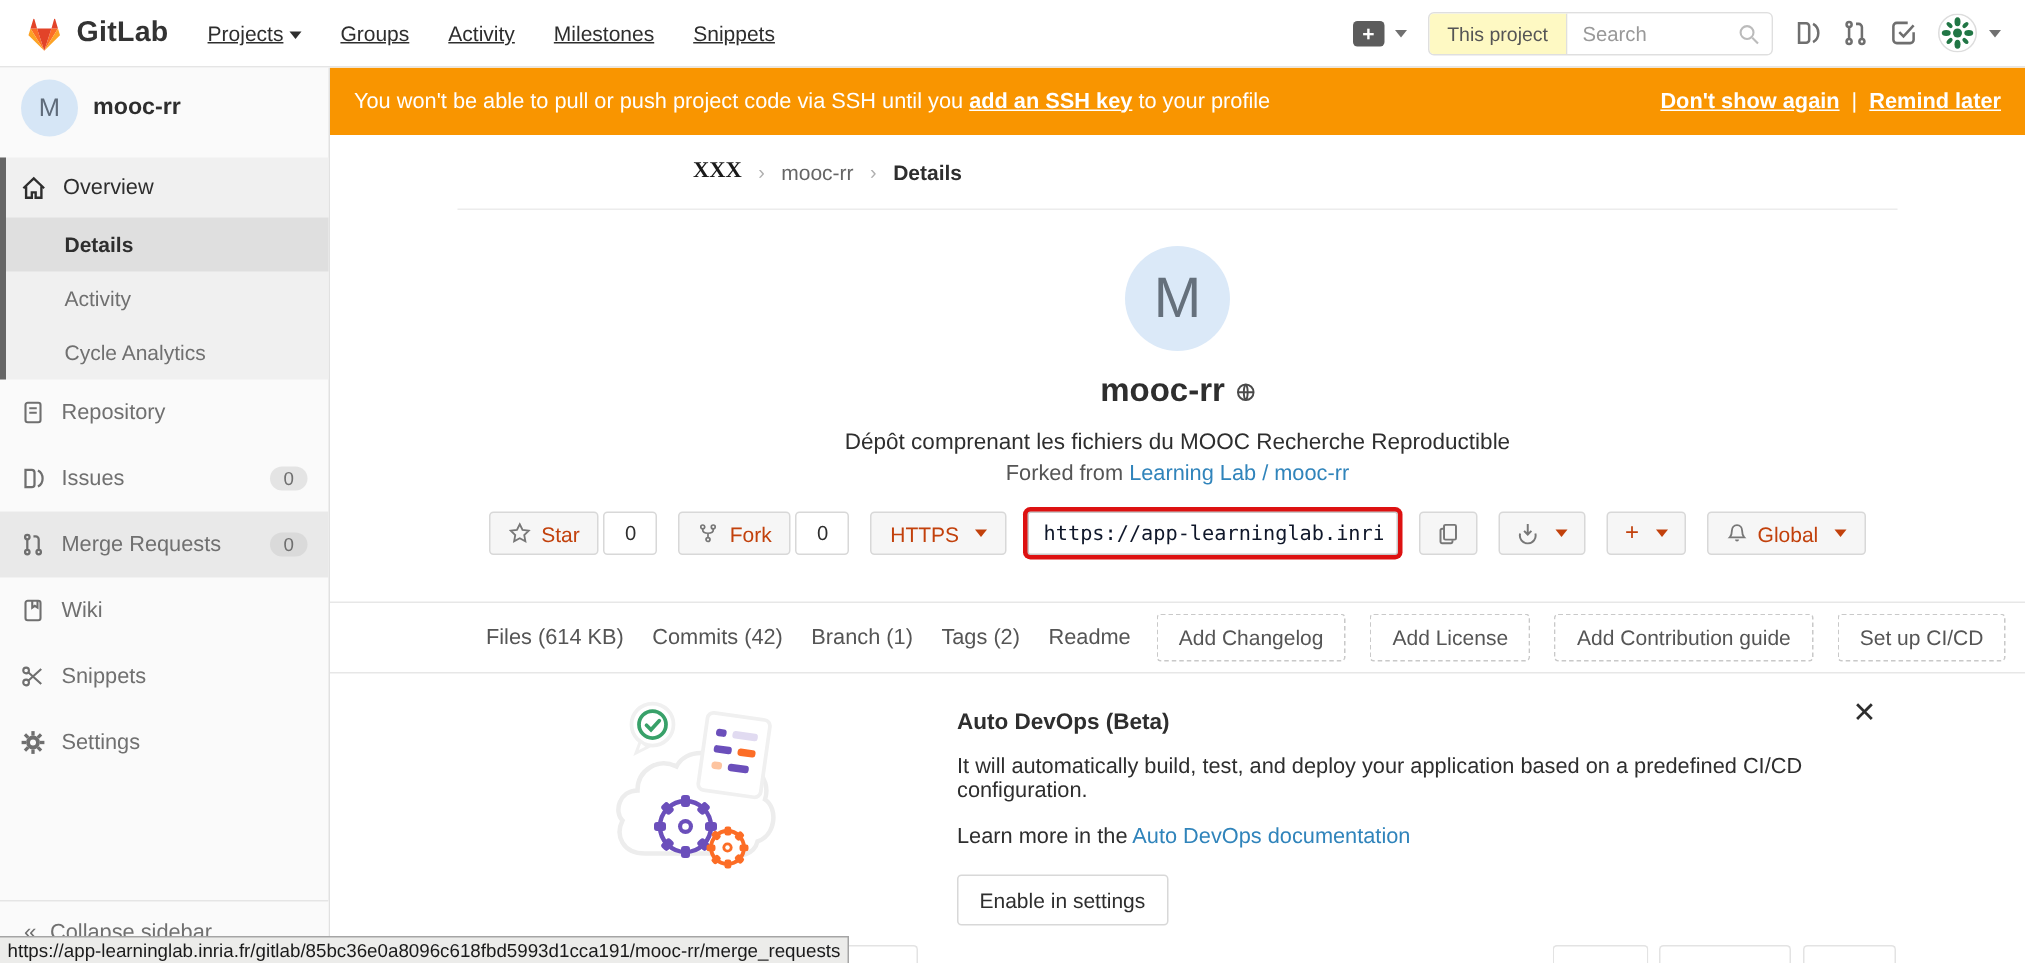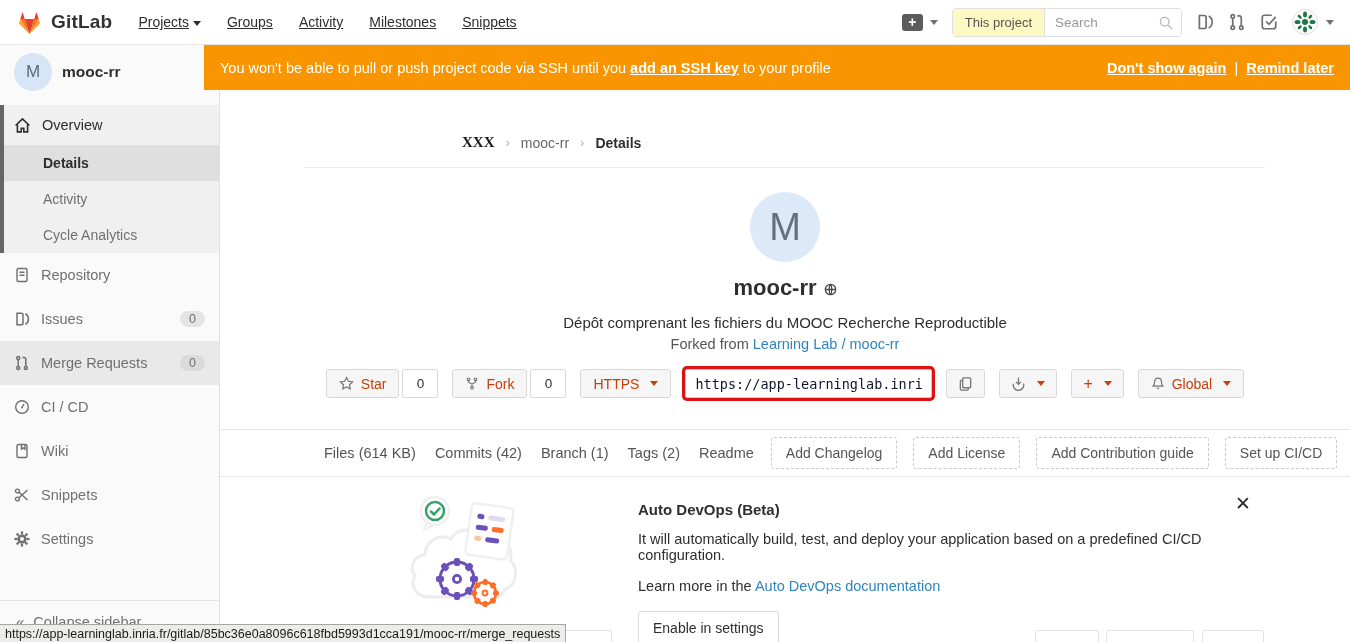--- a/index.html
+++ b/index.html
@@ -20,21 +20,21 @@
   .search-group { display:flex; align-items:stretch; height:29px; border:1px solid #dfdfdf; border-radius:4px; overflow:hidden; }
   .search-scope { background:#fef9c3; border-right:1px solid #dfdfdf; display:flex; align-items:center; padding:0 12px; font-size:13px; color:#555; white-space:nowrap; }
   .search-box { position:relative; width:136px; background:#fff; }
   .search-box input { width:100%; height:100%; border:none; outline:none; padding:0 26px 0 10px; font-size:13.5px; font-family:inherit; color:#333; }
   .search-box input::placeholder { color:#999; }
   .search-mag { position:absolute; right:7px; top:6px; color:#bbb; }
   .navicon { color:#6f6f6f; }
   .avatar-wrap { display:flex; align-items:center; gap:4px; color:#707070; }
 
   
-  .ssh-banner { position:absolute; top:45px; left:204px; right:0; height:45px; background:#f99500; color:#fff; display:flex; align-items:center; padding:0 16px; font-size:14.5px; z-index:5; }
+  .ssh-banner { position:absolute; top:45px; left:220px; right:0; height:45px; background:#f99500; color:#fff; display:flex; align-items:center; padding:0 16px; font-size:14.5px; z-index:5; }
   .ssh-banner a { color:#fff; font-weight:700; text-decoration:underline; cursor:pointer; }
   .banner-right { margin-left:auto; display:flex; align-items:center; gap:8px; white-space:nowrap; }
 
   
   .sidebar { position:absolute; top:45px; left:0; bottom:0; width:220px; background:#fafafa; border-right:1px solid #e1e1e1; z-index:4; }
   .sb-header { display:flex; align-items:center; gap:10px; padding:8px 14px; height:54px; }
   .sb-avatar { width:38px; height:38px; border-radius:50%; background:#d6e6f6; color:#5f6b7a; font-size:17px; font-weight:400; display:flex; align-items:center; justify-content:center; flex:0 0 auto; }
   .sb-title { font-size:15.5px; font-weight:700; color:#2e2e2e; }
   .sb-nav { margin-top:6px; }
   .ov-group { position:relative; background:#f0f0f0; }
@@ -44,21 +44,21 @@
   .nav-sub.active { background:#dfdfdf; color:#2e2e2e; font-weight:700; }
   .nav-item { height:44px; display:flex; align-items:center; gap:11px; padding:0 14px; font-size:14.5px; color:#707070; cursor:pointer; }
   .nav-item.hovered { background:#e9e9e9; }
   .nav-item .icon { color:#6f6f6f; flex:0 0 auto; }
   .badge { margin-left:auto; background:#e4e4e4; border-radius:9px; padding:1px 9px; font-size:12.5px; color:#707070; }
   .nav-item.hovered .badge { background:#dadada; }
   .sb-collapse { position:absolute; bottom:0; left:0; right:0; height:42px; border-top:1px solid #e5e5e5; display:flex; align-items:center; gap:9px; padding-left:16px; color:#707070; font-size:14.5px; cursor:pointer; background:#fafafa; }
   .collapse-chevrons { font-size:15px; color:#707070; }
 
   
-  .main { position:absolute; top:90px; left:220px; right:0; bottom:0; background:#fff; overflow:hidden;margin-top:28px; }
+  .main { position:absolute; top:90px; left:220px; right:0; bottom:0; background:#fff; overflow:hidden; }
   .container { width:960px; margin:0 auto; }
   .breadcrumb-row { height:50px; border-bottom:1px solid #ececec; display:flex; align-items:center; padding-left:157px; font-size:14px; }
   .bc-root { font-family:"Liberation Serif","DejaVu Serif",serif; font-weight:700; font-size:15px; color:#1a1a1a; }
   .bc-sep { color:#b0b0b0; margin:0 11px; font-size:13px; }
   .bc-item { color:#666; }
   .bc-current { color:#2e2e2e; font-weight:700; }
 
   .project-header { text-align:center; padding-top:24px; }
   .proj-avatar { width:70px; height:70px; border-radius:50%; background:#dbe9f8; color:#65707c; font-size:38px; display:flex; align-items:center; justify-content:center; margin:0 auto; }
   .proj-title-row { margin-top:13px; display:flex; align-items:center; justify-content:center; gap:7px; }
@@ -252,32 +252,20 @@
               <circle cx="4.2" cy="3" r="1.5"></circle>
               <circle cx="4.2" cy="13" r="1.5"></circle>
               <path d="M4.2 4.7v6.6"></path>
               <circle cx="11.8" cy="13" r="1.5"></circle>
               <path d="M8.3 2.6h1.5a2 2 0 0 1 2 2v6.7"></path>
             </g>
           </svg>
       </span>
       <span>Merge Requests</span>
       <span class="badge">0</span>
-    </div>
-    <div class="nav-item">
-      <span class="icon">
-        <svg width="16" height="16" viewBox="0 0 16 16">
-            <g fill="none" stroke="currentColor" stroke-width="1.4">
-              <circle cx="8" cy="8" r="6.3"></circle>
-              <path d="M8 8.5 10 5"></path>
-              <circle cx="8" cy="8.5" r="1" fill="currentColor" stroke="none"></circle>
-            </g>
-          </svg>
-      </span>
-      <span>CI / CD</span>
     </div>
     <div class="nav-item">
       <span class="icon">
         <svg width="16" height="16" viewBox="0 0 16 16">
             <g fill="none" stroke="currentColor" stroke-width="1.4">
               <rect x="3" y="1.5" width="10" height="13" rx="1.5"></rect>
               <path d="M7.5 1.5v4.6l1.7-1.2 1.8 1.2V1.5"></path>
             </g>
           </svg>
       </span>

